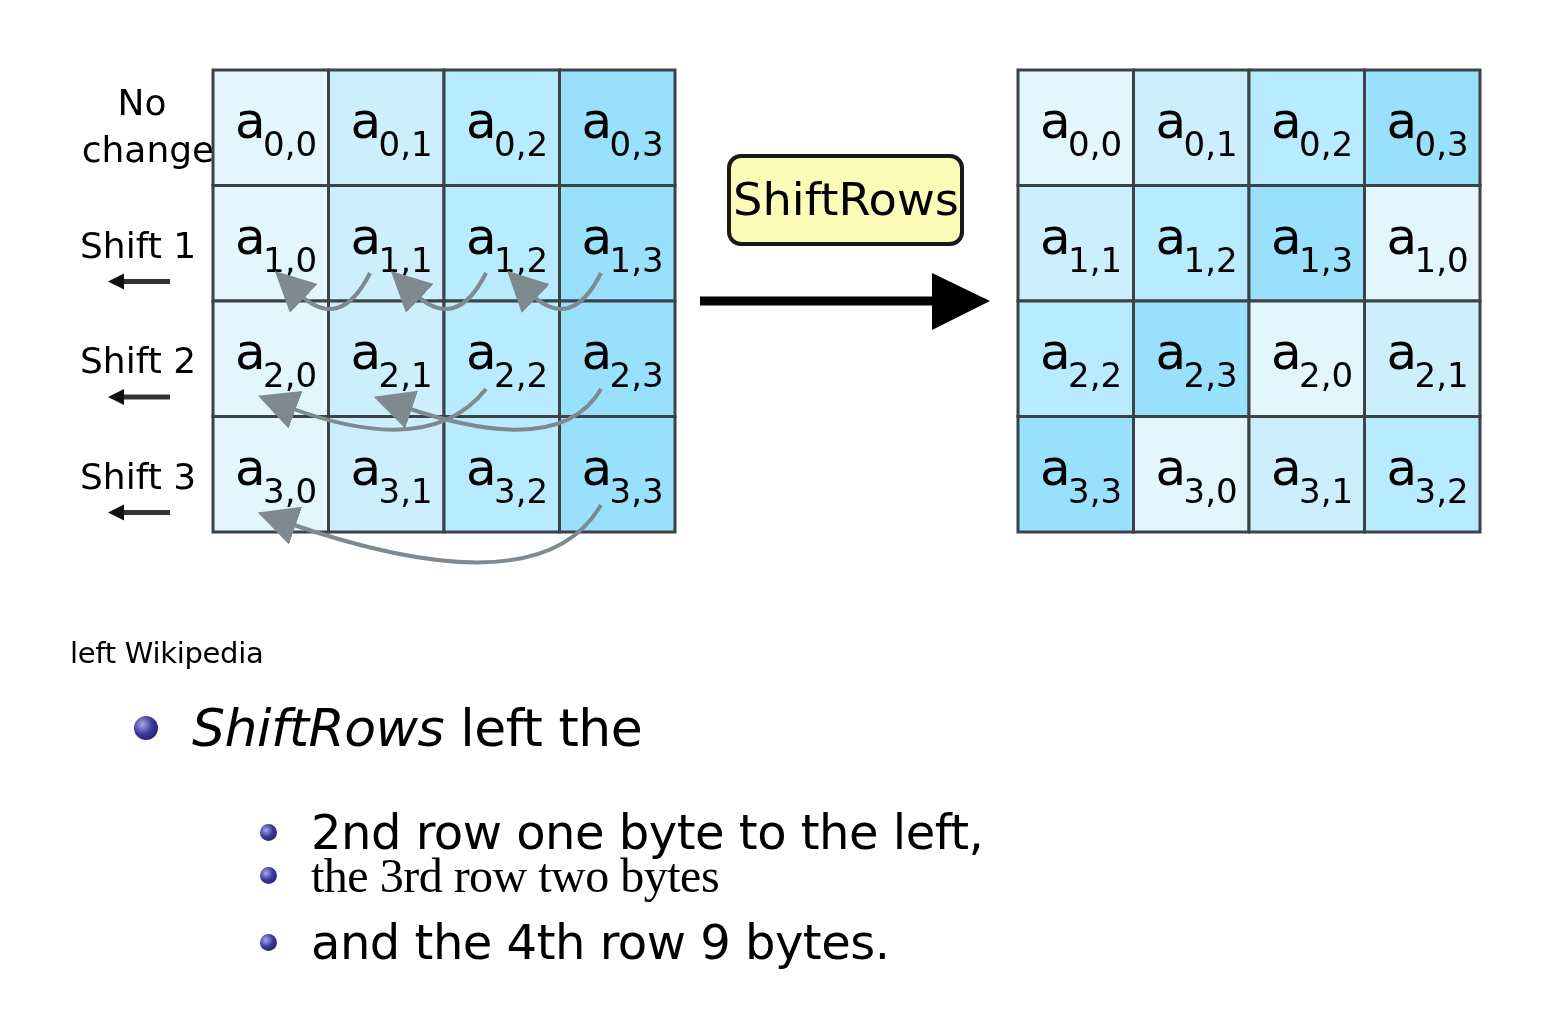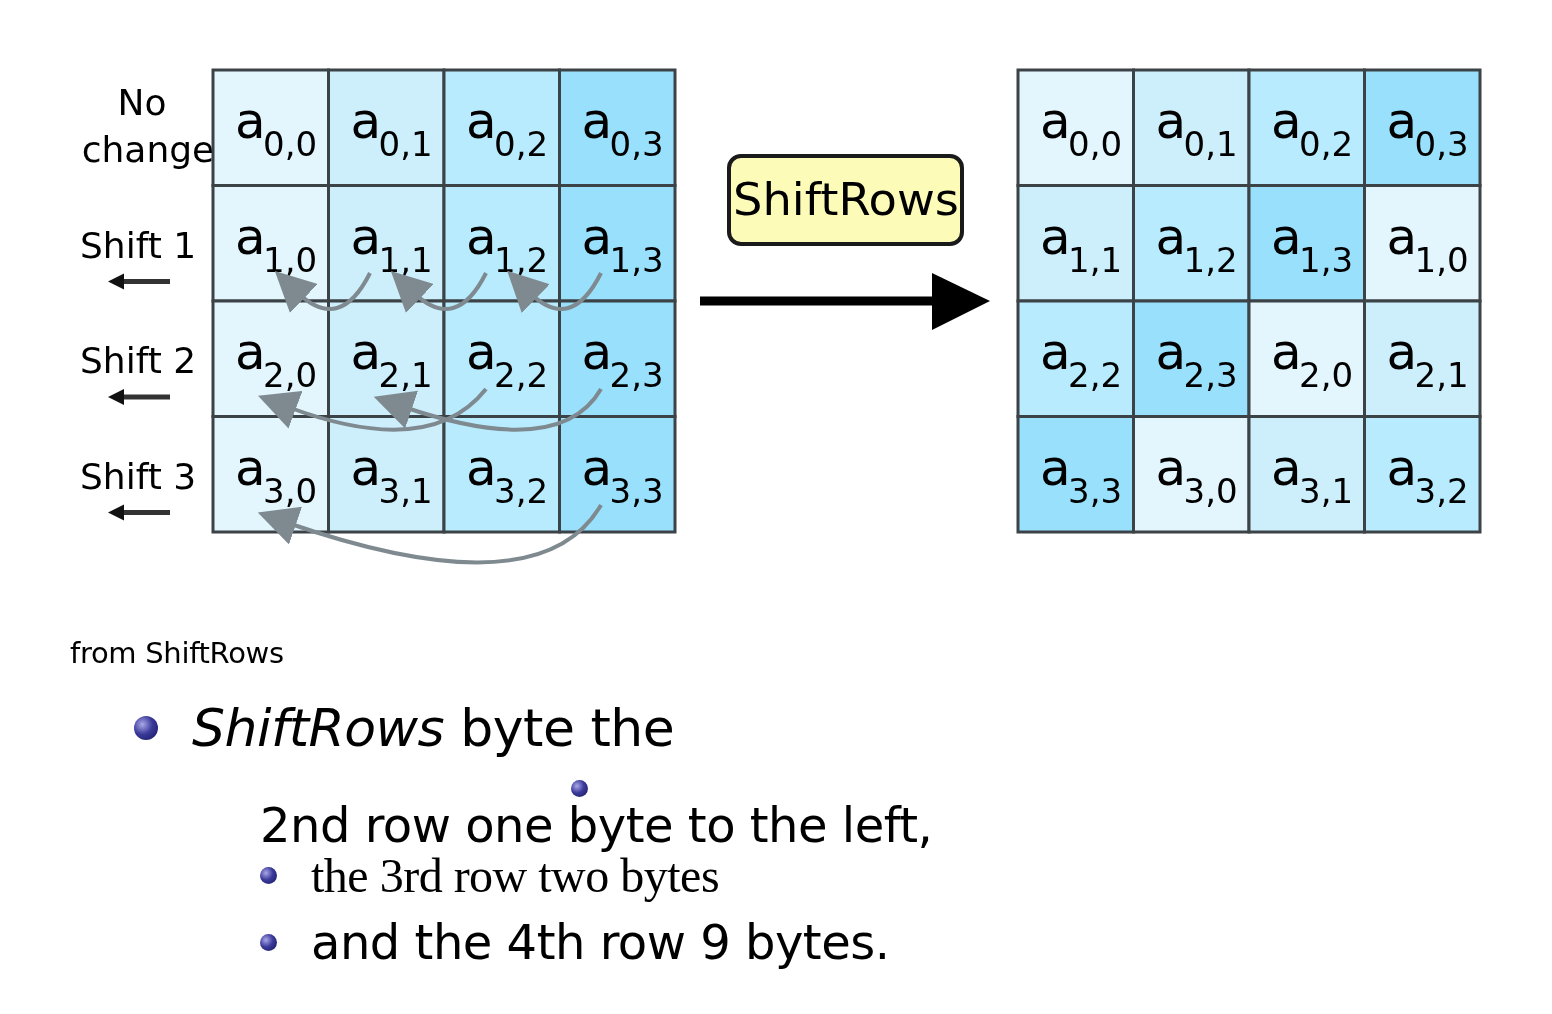--- a/index.html
+++ b/index.html
@@ -9,21 +9,21 @@
   .grid-text { font-family: "DejaVu Sans", sans-serif; }
   .caption { position: absolute; left: 70px; top: 636px; font-size: 29px;
              font-family: "DejaVu Sans", sans-serif; letter-spacing: -0.3px; }
   .bullet { position: absolute; display: flex; align-items: center; }
   .ball { border-radius: 50%;
           background: radial-gradient(circle at 35% 35%, #a9a8e8 0%, #3b3a9a 45%, #15145a 100%); }
   .l1 { left: 134px; top: 698px; font-size: 52px; }
   .l1 .ball { width: 24px; height: 24px; margin-right: 34px; }
   .l2 .ball { width: 17px; height: 17px; margin-right: 34px; }
   .l2 { left: 260px; font-size: 48px; }
-  .l2a { top: 780px; flex-direction: column; } .l2b { top: 848px; font-family: Liberation Serif, serif; } .l2c { top: 914px; }
+  .l2a { top: 804px; } .l2b { top: 848px; font-family: Liberation Serif, serif; } .l2c { top: 914px; }
   .it { font-style: italic; }
   .txt { letter-spacing: -0.5px; }
 </style>
 </head>
 <body>
 
 <svg id="diagram" width="1552" height="610" viewBox="0 0 1552 610" xmlns="http://www.w3.org/2000/svg">
   <defs>
     <marker id="curveHead" markerWidth="10" markerHeight="10" refX="2" refY="5" orient="auto">
       <path d="M0,0 L10,5 L0,10 z" fill="#7f8a90"></path>
@@ -231,26 +231,26 @@
         <text x="1299" y="502.5" font-size="34" class="grid-text">3,1</text>
       </g>
       <g>
         <rect x="1364.5" y="416.5" width="115.5" height="115.5" fill="#b7ebfd" stroke="#3c4346" stroke-width="3"></rect>
         <text x="1386.5" y="484.5" font-size="50" class="grid-text">a</text>
         <text x="1414.5" y="502.5" font-size="34" class="grid-text">3,2</text>
       </g>
     </g>
 </svg>
 
-<div class="caption">from ShiftRows</div>
+<div class="caption">left Wikipedia</div>
 
 <div class="bullet l1">
   <span class="ball"></span>
   <span class="txt">
-    <span class="it">ShiftRows</span><span style="white-space:pre"> byte the</span>
+    <span class="it">ShiftRows</span><span style="white-space:pre"> left the</span>
   </span>
 </div>
 
 <div class="bullet l2 l2a">
   <span class="ball"></span>
   <span class="txt">2nd row one byte to the left,</span>
 </div>
 <div class="bullet l2 l2b">
   <span class="ball"></span>
   <span class="txt">the 3rd row two bytes</span>

